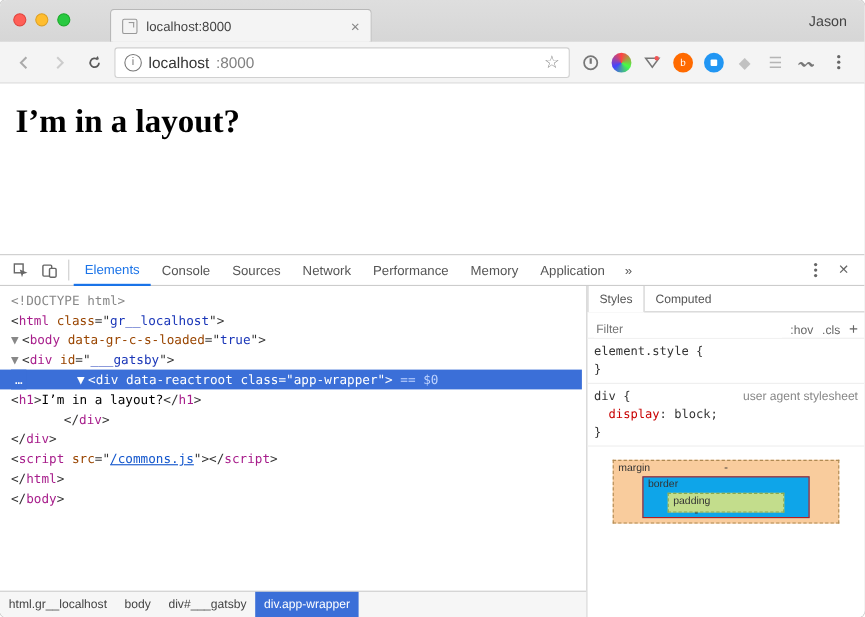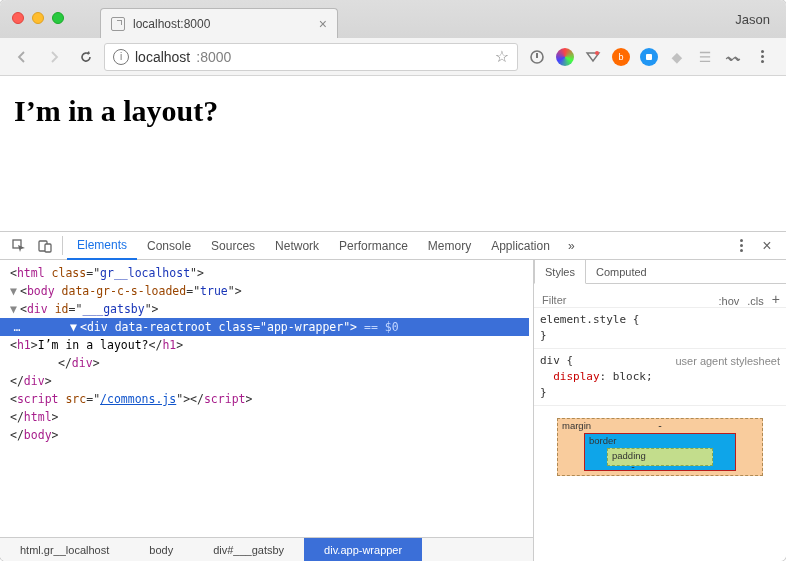--- a/index.html
+++ b/index.html
@@ -96,21 +96,21 @@
 .txt{color:#000;}
 .link{color:#1155cc;text-decoration:underline;}
 .doctype{color:#888;}
 .sel-line{background:#3b6fd8;color:#fff;}
 .sel-line .tag,.sel-line .attr,.sel-line .val,.sel-line .arrow{color:#fff;}
 .sel-line .eq0{color:#bfd4ff;}
 .gutter{background:#3b6fd8;color:#fff;display:inline-block;width:14px;text-align:center;margin-right:2px;}
 
 
 .crumbs{height:24px;border-top:1px solid #ccc;background:#f6f6f6;display:flex;align-items:stretch;font-size:11px;}
-.crumb{padding:0 20px;display:flex;align-items:center;color:#444;cursor:pointer;}
+.crumb{padding:0 8px;display:flex;align-items:center;color:#444;cursor:pointer;}
 .crumb.active{background:#3b6fd8;color:#fff;}
 
 
 .styles{width:252px;display:flex;flex-direction:column;font-family:Menlo,Consolas,monospace;font-size:11px;}
 .styles-tabs{height:24px;border-bottom:1px solid #ccc;display:flex;}
 .styles-tabs .st-tab{padding:0 10px;display:flex;align-items:center;color:#555;font-family:-apple-system,sans-serif;font-size:11px;cursor:pointer;}
 .styles-tabs .st-tab.active{background:#fff;border:1px solid #ccc;border-bottom:1px solid #fff;border-top:none;margin-bottom:-1px;}
 .filterbar{height:24px;display:flex;align-items:flex-end;border-bottom:1px solid #eee;padding:0 6px;gap:8px;color:#666;font-family:-apple-system,sans-serif;}
 .filterbar input{border:none;outline:none;flex:1;font-size:11px;color:#333;}
 .filterbar .hov,.filterbar .cls{cursor:pointer;}
@@ -245,20 +245,21 @@
             <i></i>
           </div>
         </div>
       <div class="dt-iconbtn" style="font-size:16px;color:#666;">×</div>
     </div>
 
     <div class="dt-body">
 
       <div class="elements">
         <div class="dom-tree">
+<div class="line pad1"><span class="doctype">&lt;!DOCTYPE html&gt;</span></div>
 <div class="line pad1">&lt;<span class="tag">html</span> <span class="attr">class</span>="<span class="val">gr__localhost</span>"&gt;</div>
 <div class="line pad2"><span class="arrow">▼</span>&lt;<span class="tag">body</span> <span class="attr">data-gr-c-s-loaded</span>="<span class="val">true</span>"&gt;</div>
 <div class="line pad3"><span class="arrow">▼</span>&lt;<span class="tag">div</span> <span class="attr">id</span>="<span class="val">___gatsby</span>"&gt;</div>
 <div class="line sel-line"><span class="gutter">…</span><span style="display:inline-block;width:44px;"></span><span class="arrow">▼</span>&lt;<span class="tag">div</span> <span class="attr">data-reactroot</span> <span class="attr">class</span>="<span class="val">app-wrapper</span>"&gt;<span class="eq0"> == $0</span></div>
 <div class="line pad5">&lt;<span class="tag">h1</span>&gt;<span class="txt">I’m in a layout?</span>&lt;/<span class="tag">h1</span>&gt;</div>
 <div class="line" style="padding-left:58px;">&lt;/<span class="tag">div</span>&gt;</div>
 <div class="line pad3">&lt;/<span class="tag">div</span>&gt;</div>
 <div class="line pad3">&lt;<span class="tag">script</span> <span class="attr">src</span>="<span class="link">/commons.js</span>"&gt;&lt;/<span class="tag">script</span>&gt;</div>
 <div class="line pad1">&lt;/<span class="tag">html</span>&gt;</div>
 <div class="line pad2">&lt;/<span class="tag">body</span>&gt;</div>

